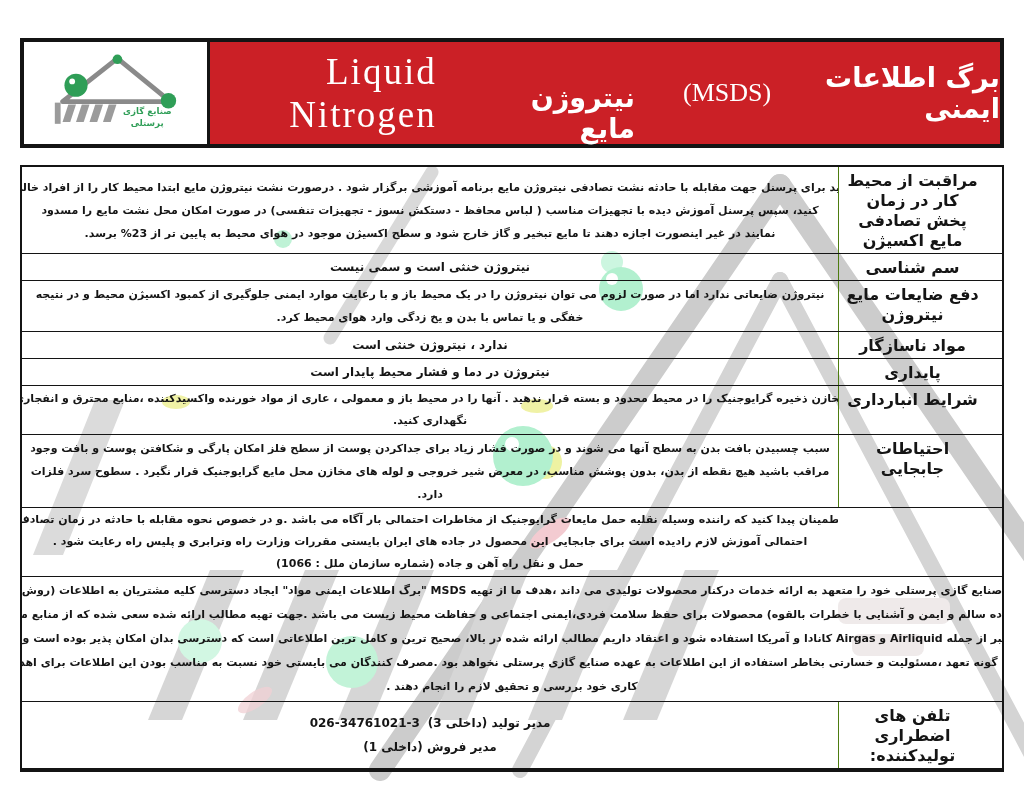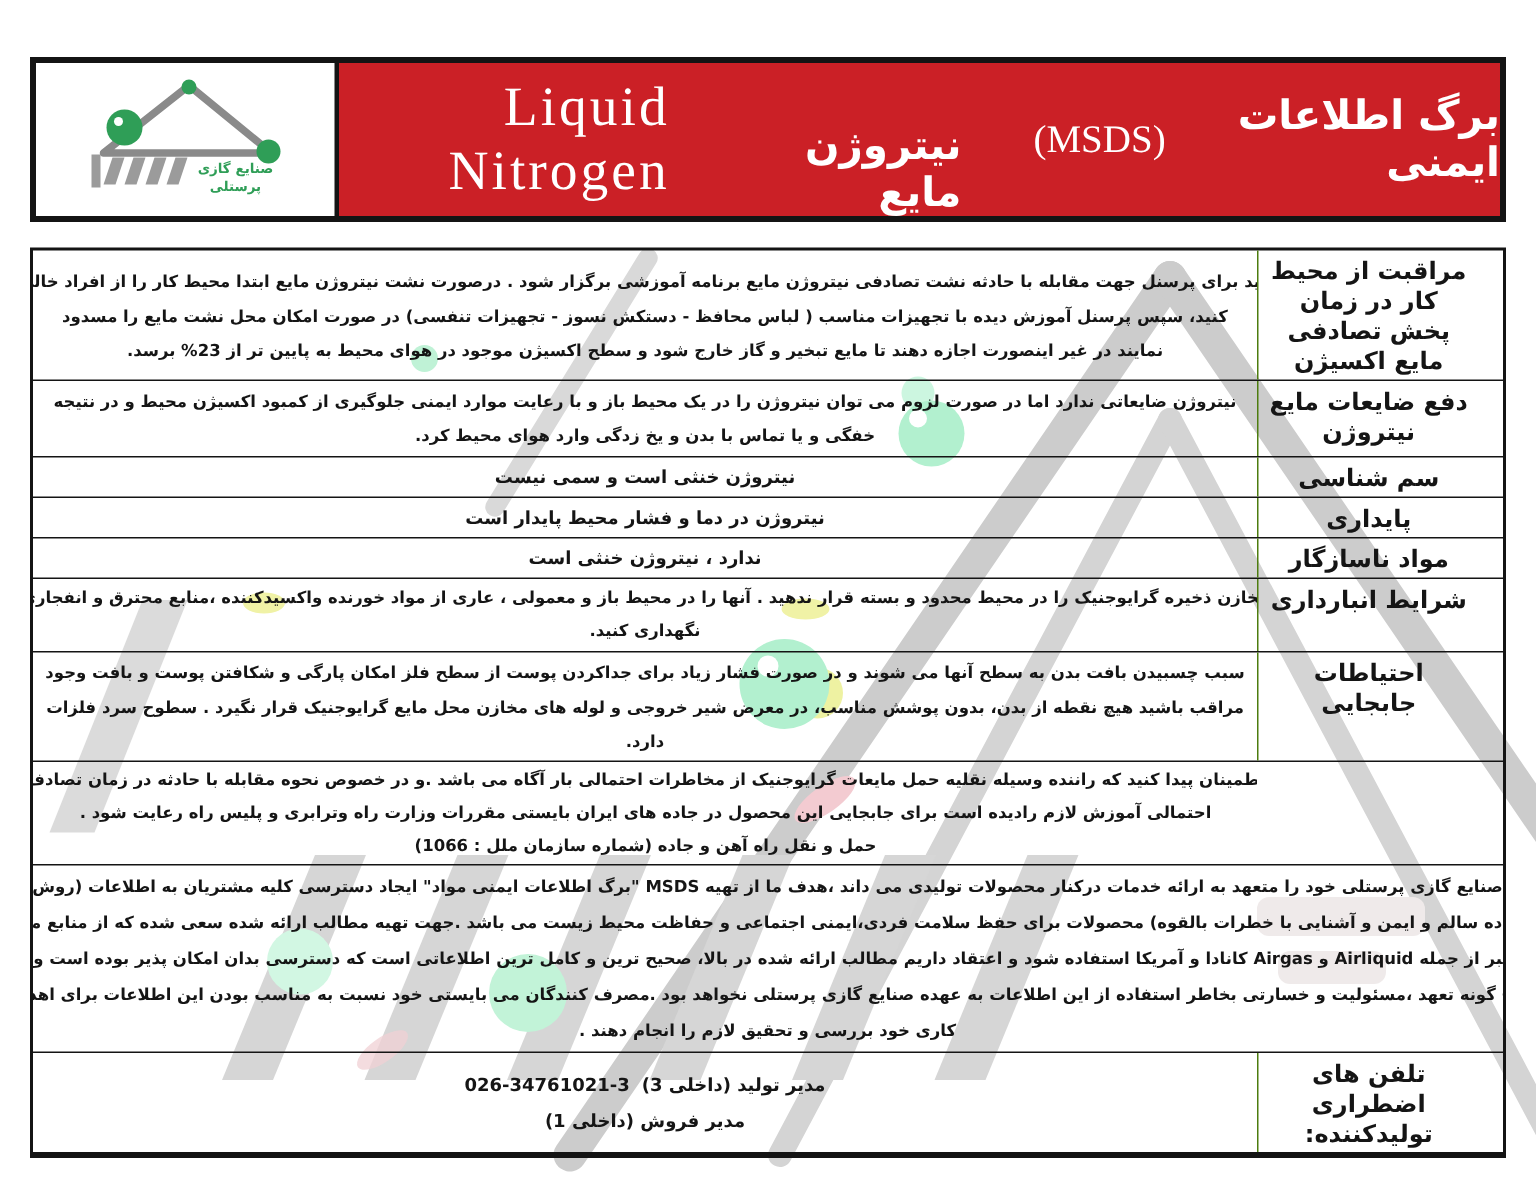--- a/index.html
+++ b/index.html
@@ -3,21 +3,21 @@
 <meta charset="utf-8">
 <style>
   html,body{margin:0;padding:0;background:#ffffff;}
   .page{position:relative;width:1024px;height:791px;background:#ffffff;overflow:hidden;
         font-family:"DejaVu Sans",sans-serif;color:#151515;}
   
   .watermark{position:absolute;left:0;top:0;z-index:0;}
   
   .header{position:absolute;left:20px;top:38px;width:984px;height:110px;box-sizing:border-box;
           border:4px solid #141414;display:flex;z-index:2;background:#fff;}
-  .logo-cell{width:202px;box-sizing:border-box;border-right:3px solid #141414;background:#ffffff;
+  .logo-cell{width:186px;box-sizing:border-box;border-right:3px solid #141414;background:#ffffff;
              display:flex;align-items:center;justify-content:center;text-align:center;}
   .banner{flex:1;background:#cb2026;direction:rtl;display:flex;align-items:center;justify-content:center;color:#ffffff;}
   .banner .t-fa{font-size:27px;font-weight:bold;margin-left:10px;}
   .banner .t-msds{font-family:"Liberation Serif",serif;font-size:26px;margin-left:48px;}
   .banner .t-prod{font-size:27px;font-weight:bold;margin-left:56px;margin-top:39px;}
   .banner .t-en{font-family:"Liberation Serif",serif;font-size:37px;letter-spacing:2px;}
   
   .msds-table{position:absolute;left:20px;top:165px;width:984px;box-sizing:border-box;
               border:2px solid #141414;border-bottom-width:4px;z-index:1;background:transparent;}
   .t-row{display:grid;grid-template-columns:1fr 164px;}
@@ -119,47 +119,47 @@
 
     <div class="t-row r1">
       <div class="t-content">
           <div class="ln">باید برای پرسنل جهت مقابله با حادثه نشت تصادفی نیتروژن مایع برنامه آموزشی برگزار شود . درصورت نشت نیتروژن مایع ابتدا محیط کار را از افراد خالی</div>
           <div class="ln">کنید، سپس پرسنل آموزش دیده با تجهیزات مناسب ( لباس محافظ - دستکش نسوز - تجهیزات تنفسی) در صورت امکان  محل نشت مایع را مسدود</div>
           <div class="ln">نمایند در غیر اینصورت اجازه دهند تا مایع تبخیر و گاز خارج شود و سطح اکسیژن موجود در هوای محیط به پایین تر از 23% برسد.</div>
         </div>
       <div class="t-label">مراقبت از محیط کار در زمان پخش تصادفی مایع اکسیژن</div>
     </div>
 
+    <div class="t-row r3">
+      <div class="t-content">
+          <div class="ln">نیتروژن خنثی است و سمی نیست</div>
+        </div>
+      <div class="t-label">سم شناسی</div>
+    </div>
+
     <div class="t-row r2">
       <div class="t-content">
           <div class="ln">نیتروژن ضایعاتی ندارد اما در صورت لزوم می توان نیتروژن را در یک محیط باز و با رعایت موارد ایمنی جلوگیری از کمبود اکسیژن محیط و در نتیجه</div>
           <div class="ln">خفگی و یا تماس با بدن و یخ زدگی  وارد هوای محیط کرد.</div>
         </div>
       <div class="t-label">دفع ضایعات مایع نیتروژن</div>
     </div>
 
-    <div class="t-row r3">
-      <div class="t-content">
-          <div class="ln">نیتروژن خنثی است و سمی نیست</div>
-        </div>
-      <div class="t-label">سم شناسی</div>
+    <div class="t-row r5">
+      <div class="t-content">
+          <div class="ln">ندارد ، نیتروژن خنثی است</div>
+        </div>
+      <div class="t-label">مواد ناسازگار</div>
     </div>
 
     <div class="t-row r4">
       <div class="t-content">
           <div class="ln">نیتروژن در دما و فشار محیط پایدار است</div>
         </div>
       <div class="t-label">پایداری</div>
-    </div>
-
-    <div class="t-row r5">
-      <div class="t-content">
-          <div class="ln">ندارد ، نیتروژن خنثی است</div>
-        </div>
-      <div class="t-label">مواد ناسازگار</div>
     </div>
 
     <div class="t-row r6">
       <div class="t-content">
           <div class="ln">مخازن ذخیره گرایوجنیک را در محیط محدود و بسته قرار ندهید . آنها را در محیط باز و معمولی ، عاری از مواد خورنده واکسیدکننده ،منابع محترق و انفجاری</div>
           <div class="ln">نگهداری کنید.</div>
         </div>
       <div class="t-label">شرایط انبارداری</div>
     </div>
 

